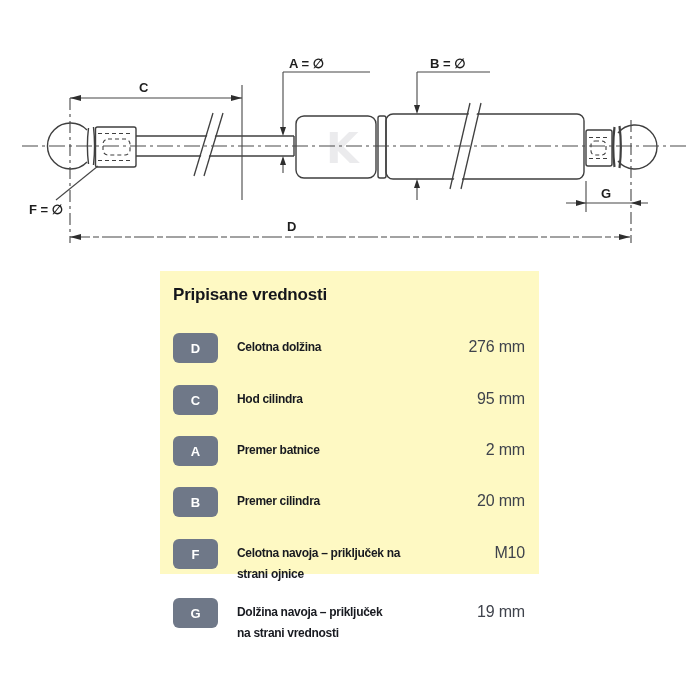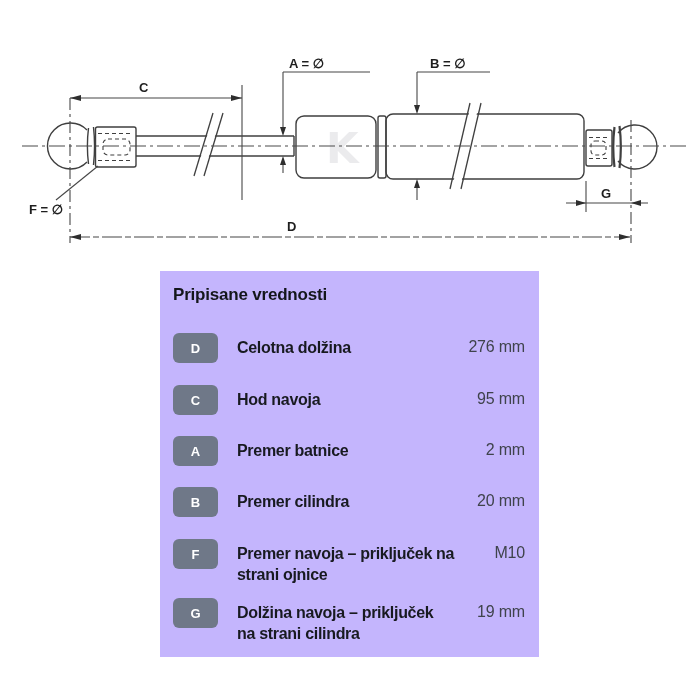--- a/index.html
+++ b/index.html
@@ -5,26 +5,26 @@
   html,body{margin:0;padding:0;background:#ffffff;}
   body{font-family:"Liberation Sans", sans-serif;}
   #stage{position:relative;width:700px;height:700px;background:#ffffff;overflow:hidden;}
 
   
   #drawing{position:absolute;left:0;top:0;}
   .dim-text{font-family:"Liberation Sans", sans-serif;font-weight:bold;font-size:13px;fill:#1e1e1e;}
   .watermark{font-family:"DejaVu Sans", sans-serif;font-weight:bold;font-size:42px;fill:#ebebed;}
 
   
-  #spec-panel{position:absolute;left:160px;top:271px;width:379px;height:386px;background:#c4b5fd;}
+  #spec-panel{position:absolute;left:160px;top:271px;width:379px;height:303px;background:#fef9c3;}
   #spec-title{position:absolute;left:13px;top:14px;font-size:17px;font-weight:bold;color:#14161b;letter-spacing:-0.2px;}
   .spec-row{position:absolute;left:0;width:379px;}
   .spec-badge{position:absolute;left:13px;top:0;width:45px;height:30px;background:#6f7888;border-radius:6px;
               color:#ffffff;font-size:13px;font-weight:bold;display:flex;align-items:center;justify-content:center;}
-  .spec-label{position:absolute;left:77px;top:4px;width:224px;font-size:16px;font-weight:bold;color:#181a20;
+  .spec-label{position:absolute;left:77px;top:4px;width:224px;font-size:12px;font-weight:bold;color:#181a20;
               line-height:21px;letter-spacing:-0.3px;white-space:pre-line;}
   .spec-value{position:absolute;right:14px;top:5px;font-size:16px;color:#3f434c;letter-spacing:-0.2px;text-align:left;}
   .row-d{top:62px;} .row-c{top:114px;} .row-a{top:165px;} .row-b{top:216px;} .row-f{top:268px;} .row-g{top:327px;}
 </style>
 </head>
 <body>
 
 <div id="stage">
 
   <svg id="drawing" width="700" height="262" viewBox="0 0 700 262">
@@ -125,44 +125,44 @@
     <div id="spec-title">Pripisane vrednosti</div>
 
     <div class="spec-row row-d">
       <div class="spec-badge">D</div>
       <div class="spec-label">Celotna dolžina</div>
       <div class="spec-value">276 mm</div>
     </div>
 
     <div class="spec-row row-c">
       <div class="spec-badge">C</div>
-      <div class="spec-label">Hod navoja</div>
+      <div class="spec-label">Hod cilindra</div>
       <div class="spec-value">95 mm</div>
     </div>
 
     <div class="spec-row row-a">
       <div class="spec-badge">A</div>
       <div class="spec-label">Premer batnice</div>
       <div class="spec-value">2 mm</div>
     </div>
 
     <div class="spec-row row-b">
       <div class="spec-badge">B</div>
       <div class="spec-label">Premer cilindra</div>
       <div class="spec-value">20 mm</div>
     </div>
 
     <div class="spec-row row-f">
       <div class="spec-badge">F</div>
-      <div class="spec-label">Premer navoja – priključek na
+      <div class="spec-label">Celotna navoja – priključek na
 strani ojnice</div>
       <div class="spec-value">M10</div>
     </div>
 
     <div class="spec-row row-g">
       <div class="spec-badge">G</div>
       <div class="spec-label">Dolžina navoja – priključek
-na strani cilindra</div>
+na strani vrednosti</div>
       <div class="spec-value">19 mm</div>
     </div>
   </div>
 
 </div>
 
 </body></html>

